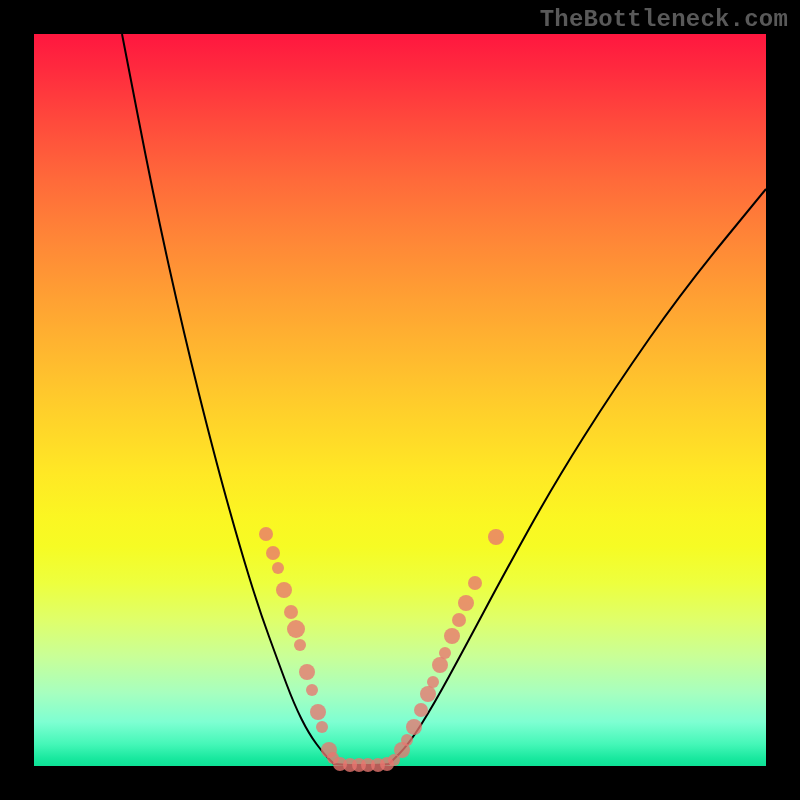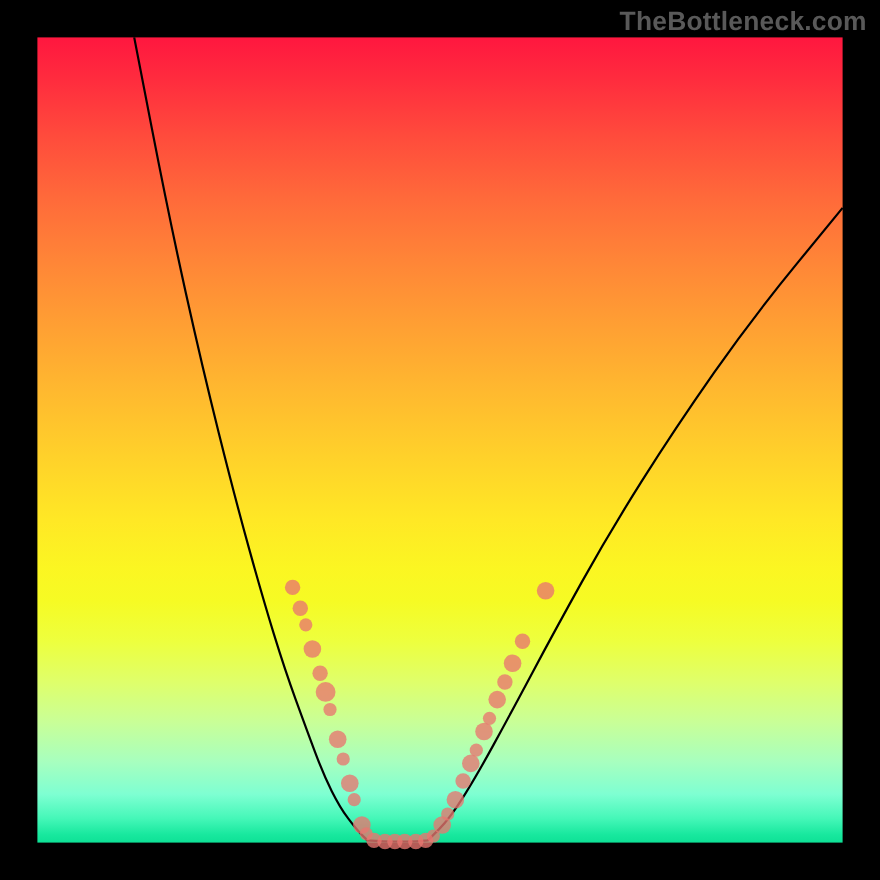--- a/index.html
+++ b/index.html
@@ -41,20 +41,21 @@
   }
   .watermark {
     position: absolute;
     top: 6px;
     right: 12px;
     color: #595959;
     font-size: 24px;
     font-weight: 600;
     letter-spacing: 0.2px;
     user-select: none;
+    font-family: Liberation Mono, monospace;
   }
   svg.plot {
     position: absolute;
     left: 34px;
     top: 34px;
     width: 732px;
     height: 732px;
     overflow: visible;
   }
   .curve {

